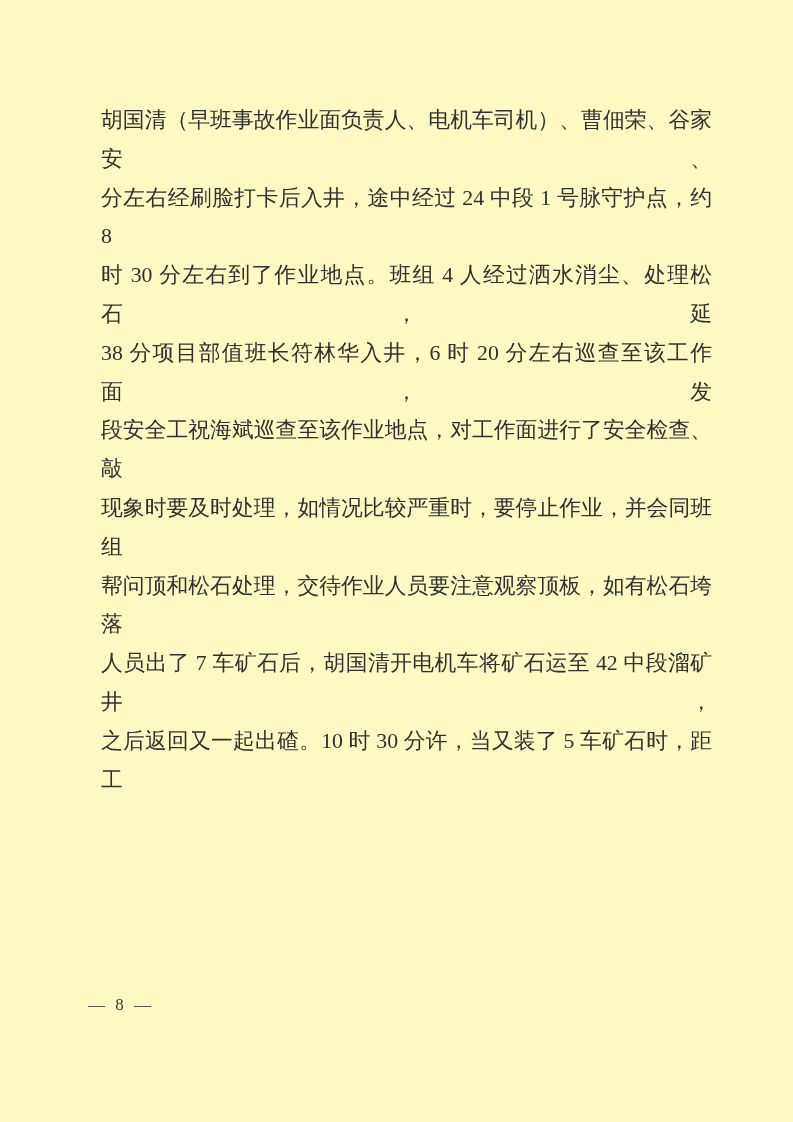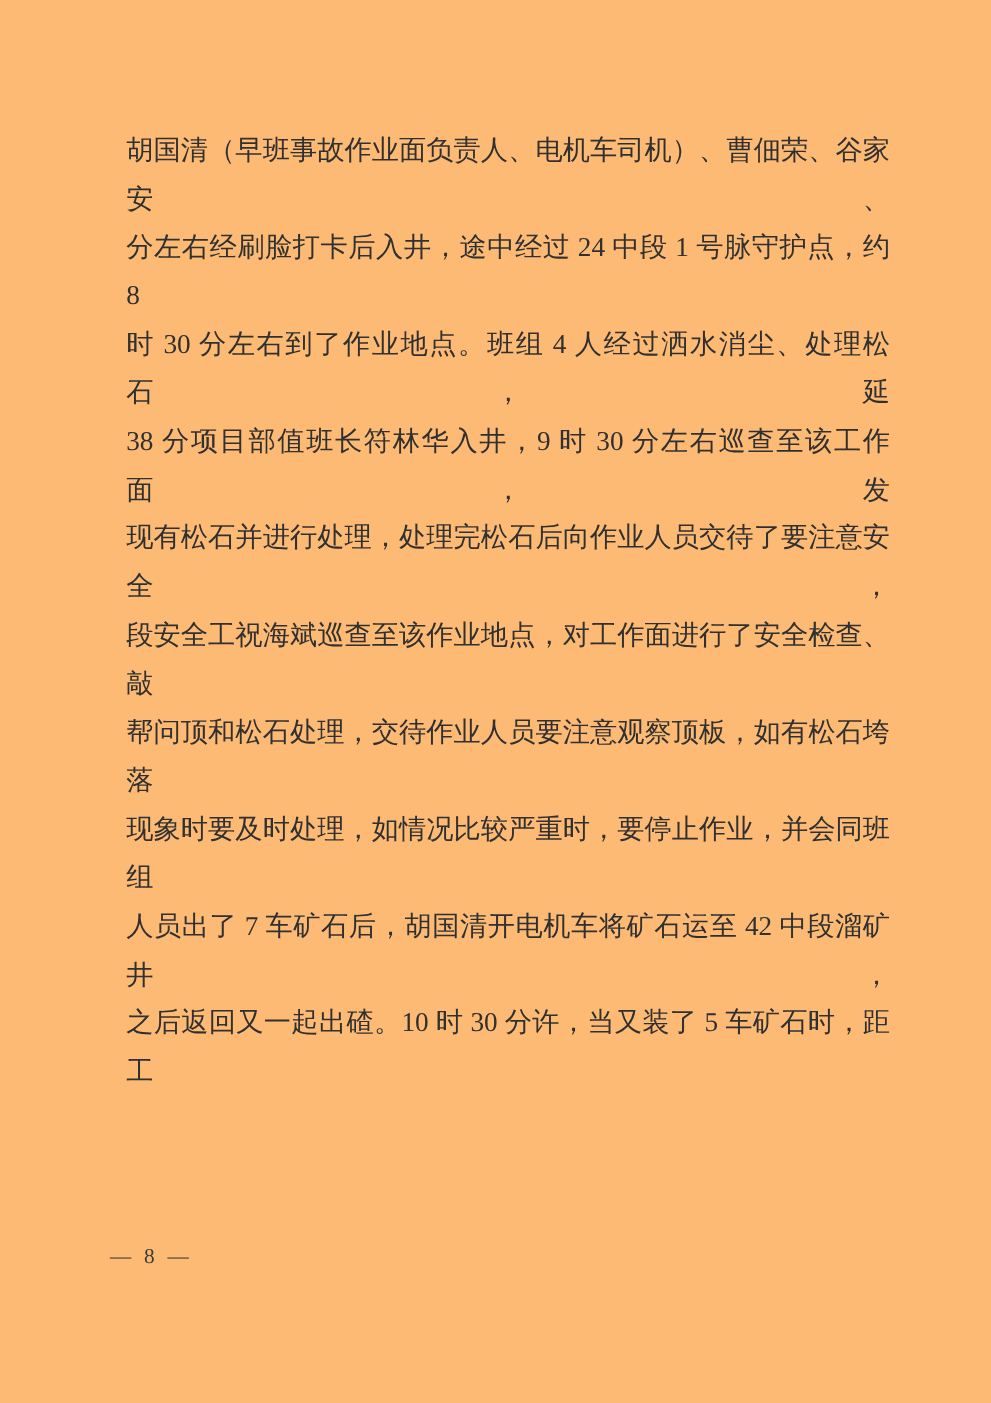--- a/index.html
+++ b/index.html
@@ -4,21 +4,21 @@
 <style>
   html, body {
     margin: 0;
     padding: 0;
     background: #ffffff;
   }
   .page {
     position: relative;
     width: 793px;
     height: 1122px;
-    background: #fdba74;
+    background: #fef9c3;
     overflow: hidden;
     font-family: "Liberation Serif", "DejaVu Serif", serif;
     color: #2e2e2e;
   }
   .text-block {
     position: absolute;
     left: 101px;
     top: 101px;
     width: 611px;
   }
@@ -43,22 +43,21 @@
   }
 </style>
 </head>
 <body>
 
 <div class="page">
   <div class="text-block" id="text-block">
       <div class="line just">胡国清（早班事故作业面负责人、电机车司机）、曹佃荣、谷家安、</div>
       <div class="line just">分左右经刷脸打卡后入井，途中经过 24 中段 1 号脉守护点，约 8</div>
       <div class="line just">时 30 分左右到了作业地点。班组 4 人经过洒水消尘、处理松石，延</div>
-      <div class="line just">38 分项目部值班长符林华入井，9 时 30 分左右巡查至该工作面，发</div>
-      <div class="line just">现有松石并进行处理，处理完松石后向作业人员交待了要注意安全，</div>
+      <div class="line just">38 分项目部值班长符林华入井，6 时 20 分左右巡查至该工作面，发</div>
       <div class="line just">段安全工祝海斌巡查至该作业地点，对工作面进行了安全检查、敲</div>
+      <div class="line just">现象时要及时处理，如情况比较严重时，要停止作业，并会同班组</div>
       <div class="line just">帮问顶和松石处理，交待作业人员要注意观察顶板，如有松石垮落</div>
-      <div class="line just">现象时要及时处理，如情况比较严重时，要停止作业，并会同班组</div>
       <div class="line just">人员出了 7 车矿石后，胡国清开电机车将矿石运至 42 中段溜矿井，</div>
       <div class="line just">之后返回又一起出碴。10 时 30 分许，当又装了 5 车矿石时，距工</div>
     </div>
   <div class="page-number">— 8 —</div>
 </div>
 
 </body></html>

